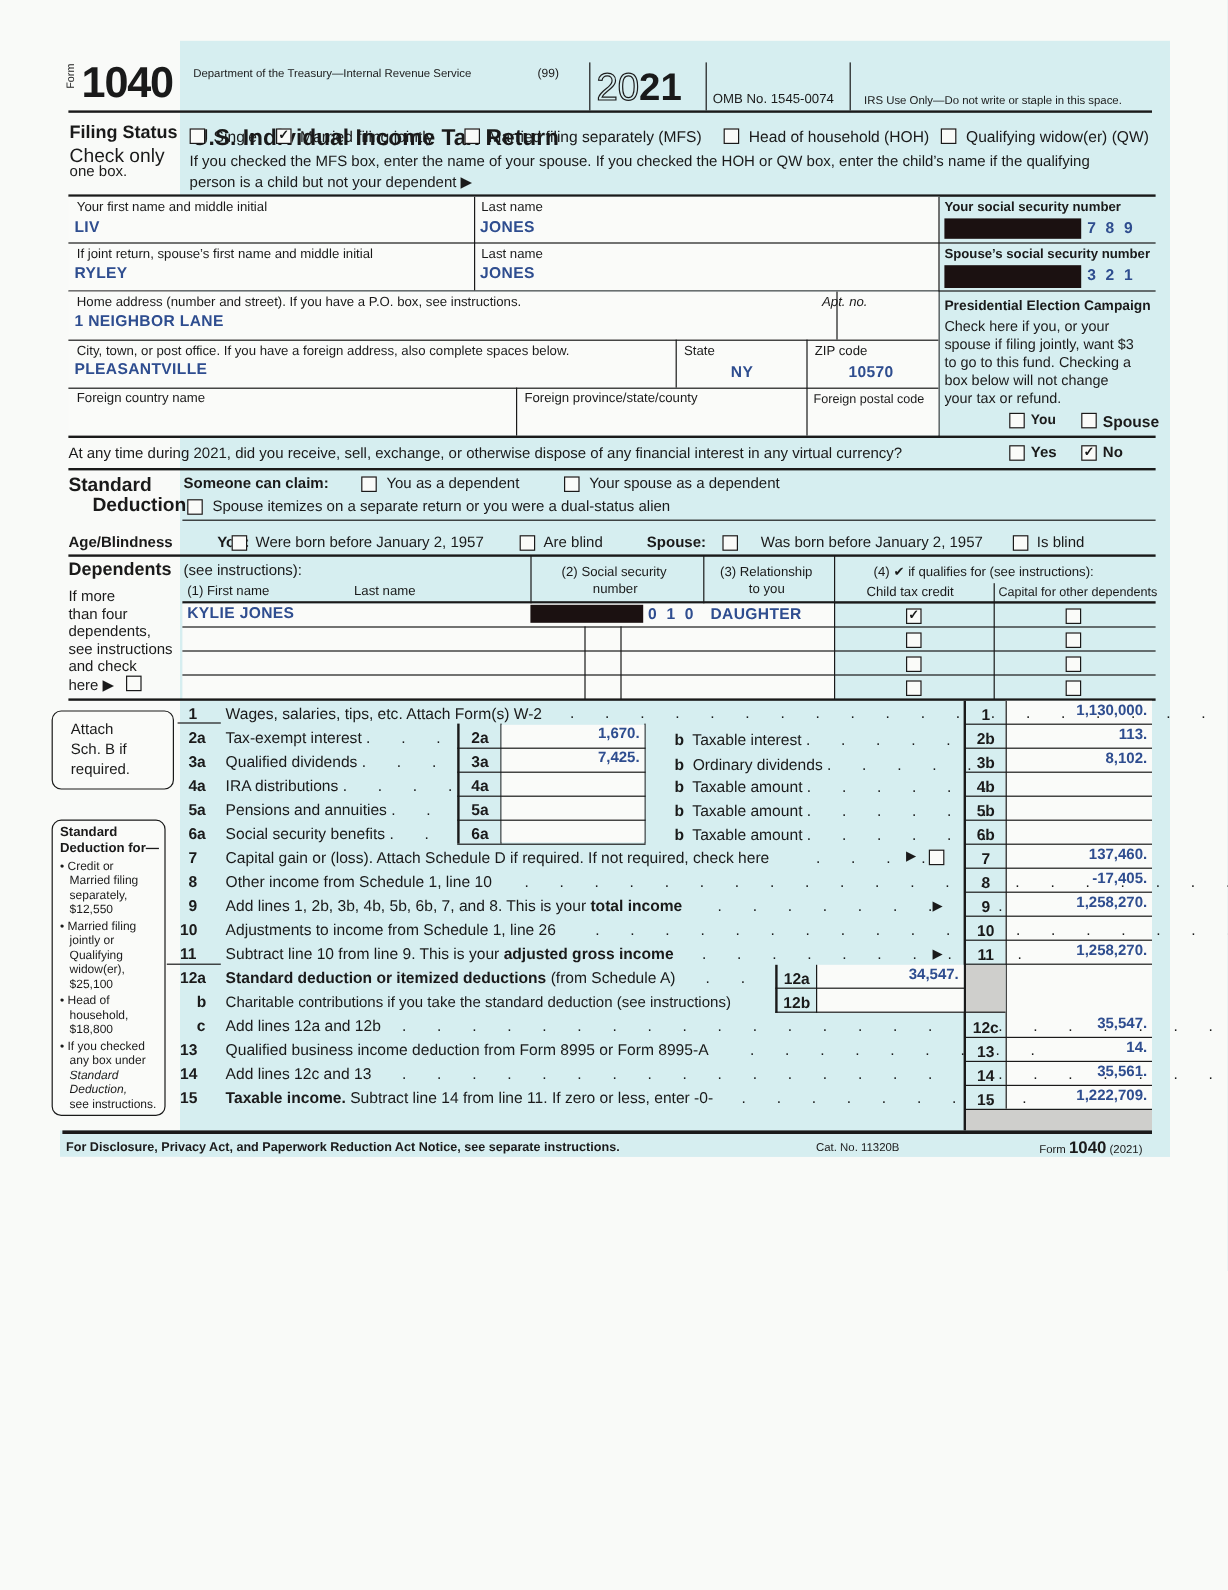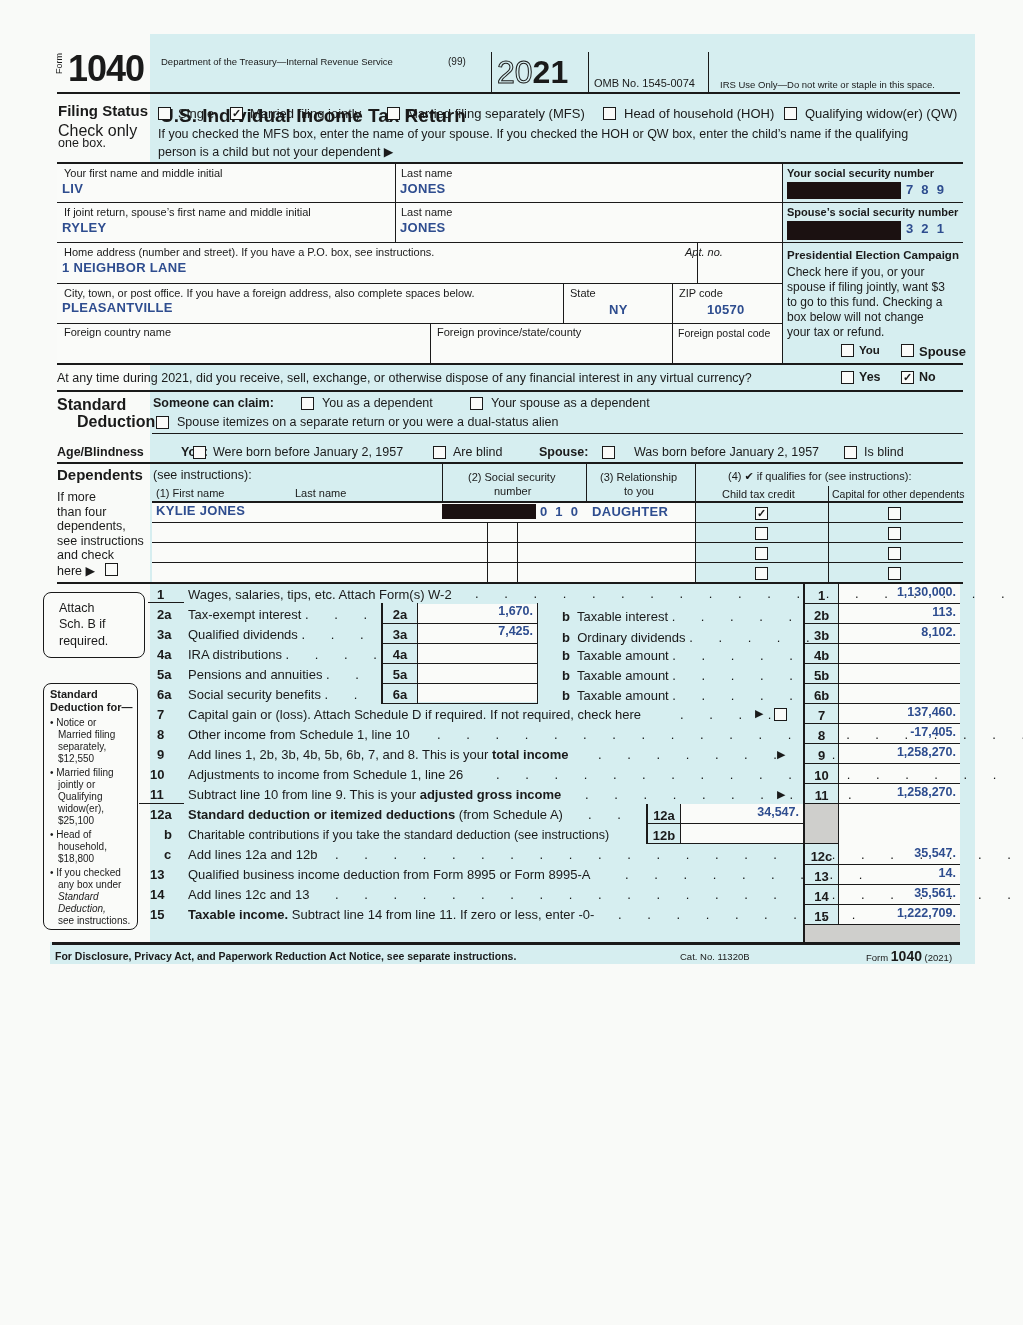--- a/index.html
+++ b/index.html
@@ -199,21 +199,21 @@
 <div class="hline" style="left:57px;top:582px;width:906px;"></div>
 
 <div class="abs" style="left:43px;top:592px;width:102px;height:66px;border:1px solid #1a1a1a;border-radius:8px;background:#fafbf9;"></div>
 <div class="t" style="left:59px;top:601px;font-size:12.5px;">Attach</div>
 <div class="t" style="left:59px;top:617px;font-size:12.5px;">Sch. B if</div>
 <div class="t" style="left:59px;top:634px;font-size:12.5px;">required.</div>
 
 <div class="abs" style="left:43px;top:683px;width:95px;height:247px;border:1px solid #1a1a1a;border-radius:8px;background:#fafbf9;"></div>
 <div class="t" style="left:50px;top:688px;font-size:11px;font-weight:bold;">Standard</div>
 <div class="t" style="left:50px;top:701px;font-size:11px;font-weight:bold;">Deduction for—</div>
-<div class="t" style="left:50px;top:717px;font-size:10px;">• Notice or</div>
+<div class="t" style="left:50px;top:717px;font-size:10px;">• Credit or</div>
 <div class="t" style="left:58px;top:729px;font-size:10px;">Married filing</div>
 <div class="t" style="left:58px;top:741px;font-size:10px;">separately,</div>
 <div class="t" style="left:58px;top:753px;font-size:10px;">$12,550</div>
 <div class="t" style="left:50px;top:767px;font-size:10px;">• Married filing</div>
 <div class="t" style="left:58px;top:779px;font-size:10px;">jointly or</div>
 <div class="t" style="left:58px;top:791px;font-size:10px;">Qualifying</div>
 <div class="t" style="left:58px;top:803px;font-size:10px;">widow(er),</div>
 <div class="t" style="left:58px;top:815px;font-size:10px;">$25,100</div>
 <div class="t" style="left:50px;top:829px;font-size:10px;">• Head of</div>
 <div class="t" style="left:58px;top:841px;font-size:10px;">household,</div>

